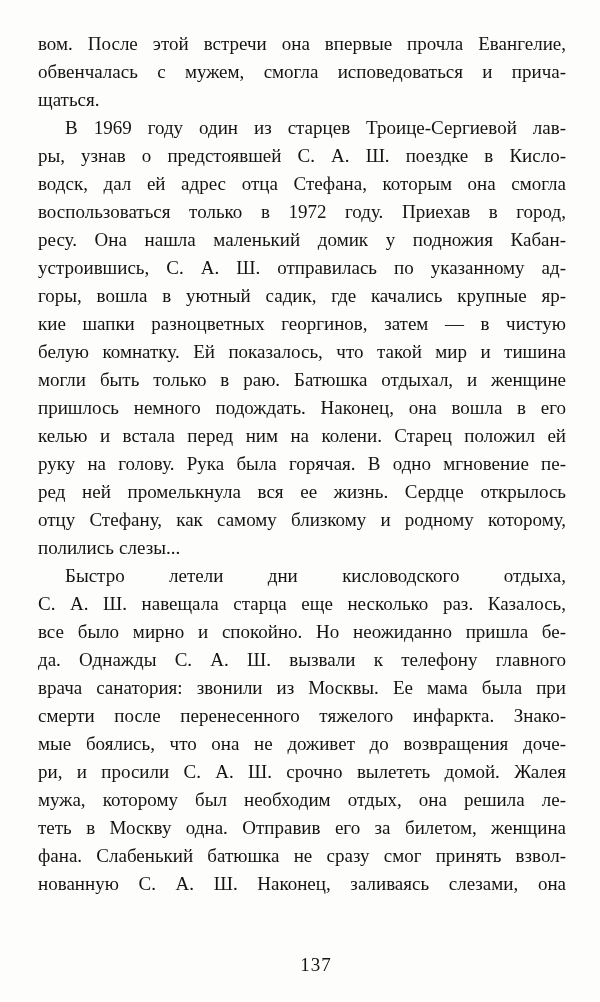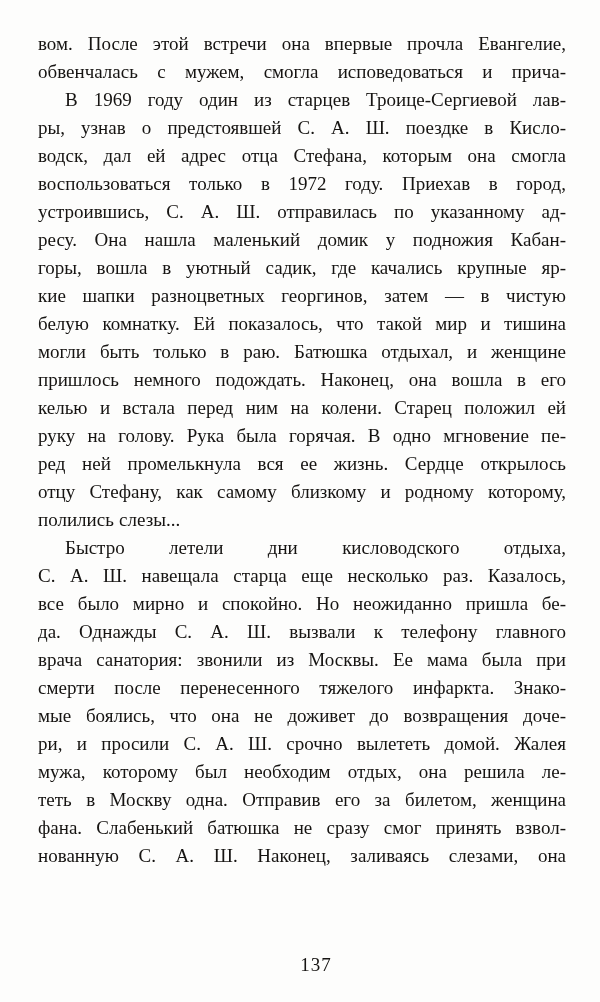--- a/index.html
+++ b/index.html
@@ -49,26 +49,27 @@
     letter-spacing: 1px;
   }
 </style>
 </head>
 <body>
 
 <div class="page" style="background: rgb(253, 253, 252); color: rgb(22, 20, 18);">
   <div class="text-block">
       <div class="line">вом. После этой встречи она впервые прочла Евангелие,</div>
       <div class="line">обвенчалась с мужем, смогла исповедоваться и прича-</div>
+      <div class="line flush">щаться.</div>
       <div class="line indent">В 1969 году один из старцев Троице-Сергиевой лав-</div>
       <div class="line">ры, узнав о предстоявшей С. А. Ш. поездке в Кисло-</div>
       <div class="line">водск, дал ей адрес отца Стефана, которым она смогла</div>
       <div class="line">воспользоваться только в 1972 году. Приехав в город,</div>
+      <div class="line">ресу. Она нашла маленький домик у подножия Кабан-</div>
       <div class="line">устроившись, С. А. Ш. отправилась по указанному ад-</div>
-      <div class="line">ресу. Она нашла маленький домик у подножия Кабан-</div>
       <div class="line">горы, вошла в уютный садик, где качались крупные яр-</div>
       <div class="line">кие шапки разноцветных георгинов, затем — в чистую</div>
       <div class="line">белую комнатку. Ей показалось, что такой мир и тишина</div>
       <div class="line">могли быть только в раю. Батюшка отдыхал, и женщине</div>
       <div class="line">пришлось немного подождать. Наконец, она вошла в его</div>
       <div class="line">келью и встала перед ним на колени. Старец положил ей</div>
       <div class="line">руку на голову. Рука была горячая. В одно мгновение пе-</div>
       <div class="line">ред ней промелькнула вся ее жизнь. Сердце открылось</div>
       <div class="line">отцу Стефану, как самому близкому и родному которому,</div>
       <div class="line flush">полились слезы...</div>

